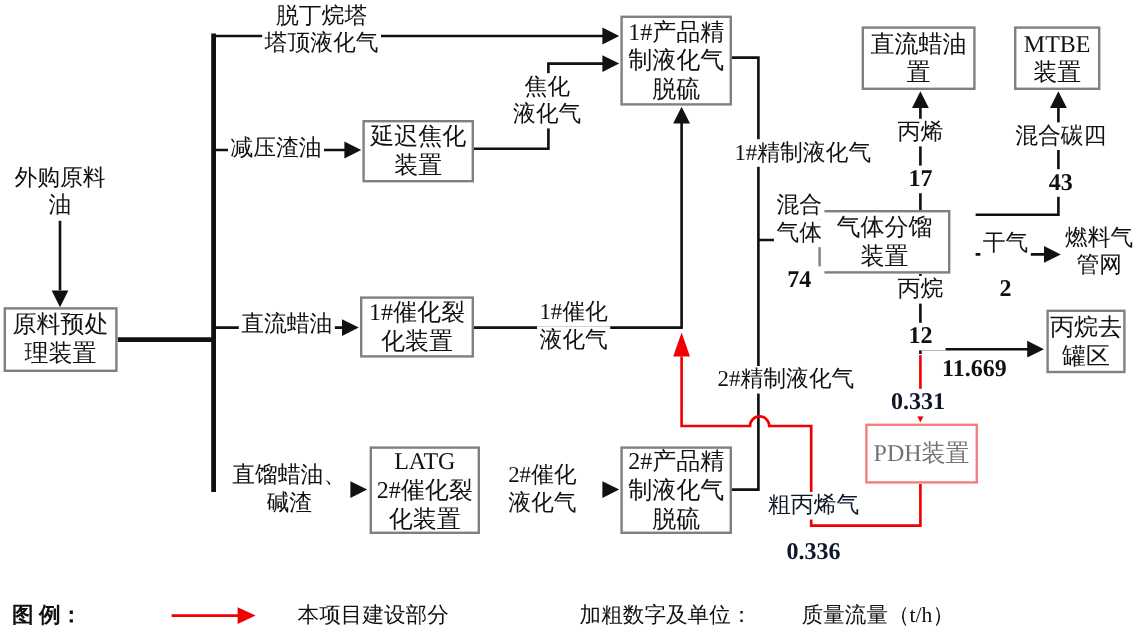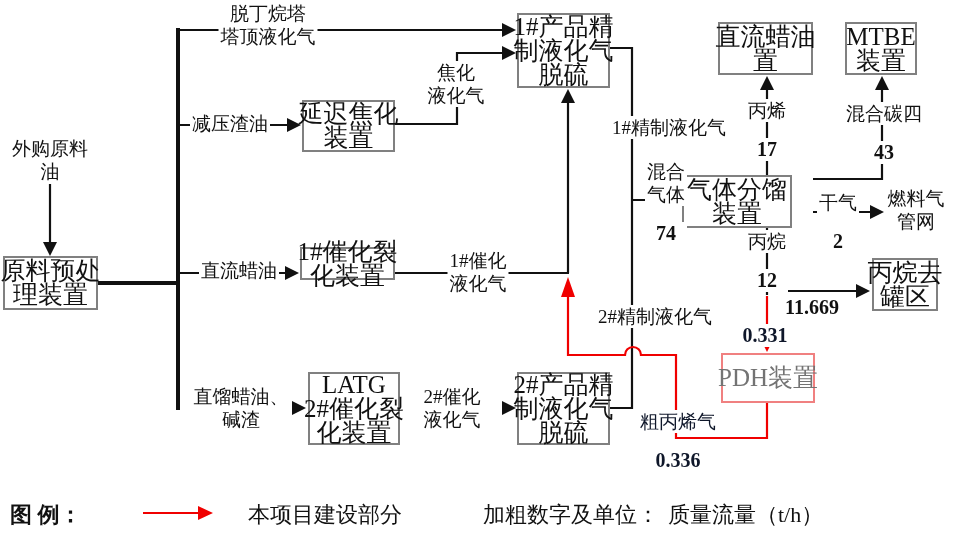--- a/index.html
+++ b/index.html
@@ -4,32 +4,32 @@
 <style>
   html,body{margin:0;padding:0;background:#ffffff;}
   .canvas{
     position:relative;width:954px;height:535px;background:#ffffff;overflow:hidden;
     font-family:"Liberation Serif","DejaVu Serif",serif;color:#111111;
   }
   svg.lines{position:absolute;left:0;top:0;width:954px;height:535px;}
   .node{
     position:absolute;box-sizing:border-box;border:2px solid #808080;background:#ffffff;
     display:flex;flex-direction:column;align-items:center;justify-content:center;
-    font-size:25px;line-height:24px;text-align:center;white-space:nowrap;
+    font-size:20px;line-height:24px;text-align:center;white-space:nowrap;
   }
   .node.red{border-color:#f08080;color:#737373;}
   .lbl{
     position:absolute;transform:translateX(-50%);text-align:center;
     font-size:19px;line-height:23px;white-space:nowrap;
   }
   .lbl span{display:block;}
   .wbg{background:#ffffff;padding:0 2px;}
   .red-t{color:#0f172a;}
   .b{font-weight:700;font-size:20px;margin-top:16px;}
-  .legend-item{position:absolute;font-size:22px;white-space:nowrap;}
+  .legend-item{position:absolute;font-size:18px;white-space:nowrap;}
   .bold{font-weight:700;}
 </style>
 </head>
 <body>
 
 <div class="canvas">
 
   <svg class="lines" viewBox="0 0 954 535" xmlns="http://www.w3.org/2000/svg">
 
     <g stroke="#111111" stroke-width="2.2" fill="none">
@@ -81,21 +81,21 @@
   </svg>
 
   <div class="node" style="left:3px;top:256px;width:95px;height:54px">
     <span>原料预处</span>
     <span>理装置</span>
   </div>
   <div class="node" style="left:302px;top:100px;width:93px;height:52px">
     <span>延迟焦化</span>
     <span>装置</span>
   </div>
-  <div class="node" style="left:300px;top:247px;width:95px;height:33px">
+  <div class="node" style="left:300px;top:247px;width:95px;height:51px">
     <span>1#催化裂</span>
     <span>化装置</span>
   </div>
   <div class="node" style="left:308px;top:372px;width:92px;height:73px">
     <span>LATG</span>
     <span>2#催化裂</span>
     <span>化装置</span>
   </div>
   <div class="node" style="left:517px;top:13px;width:93px;height:75px">
     <span>1#产品精</span>

